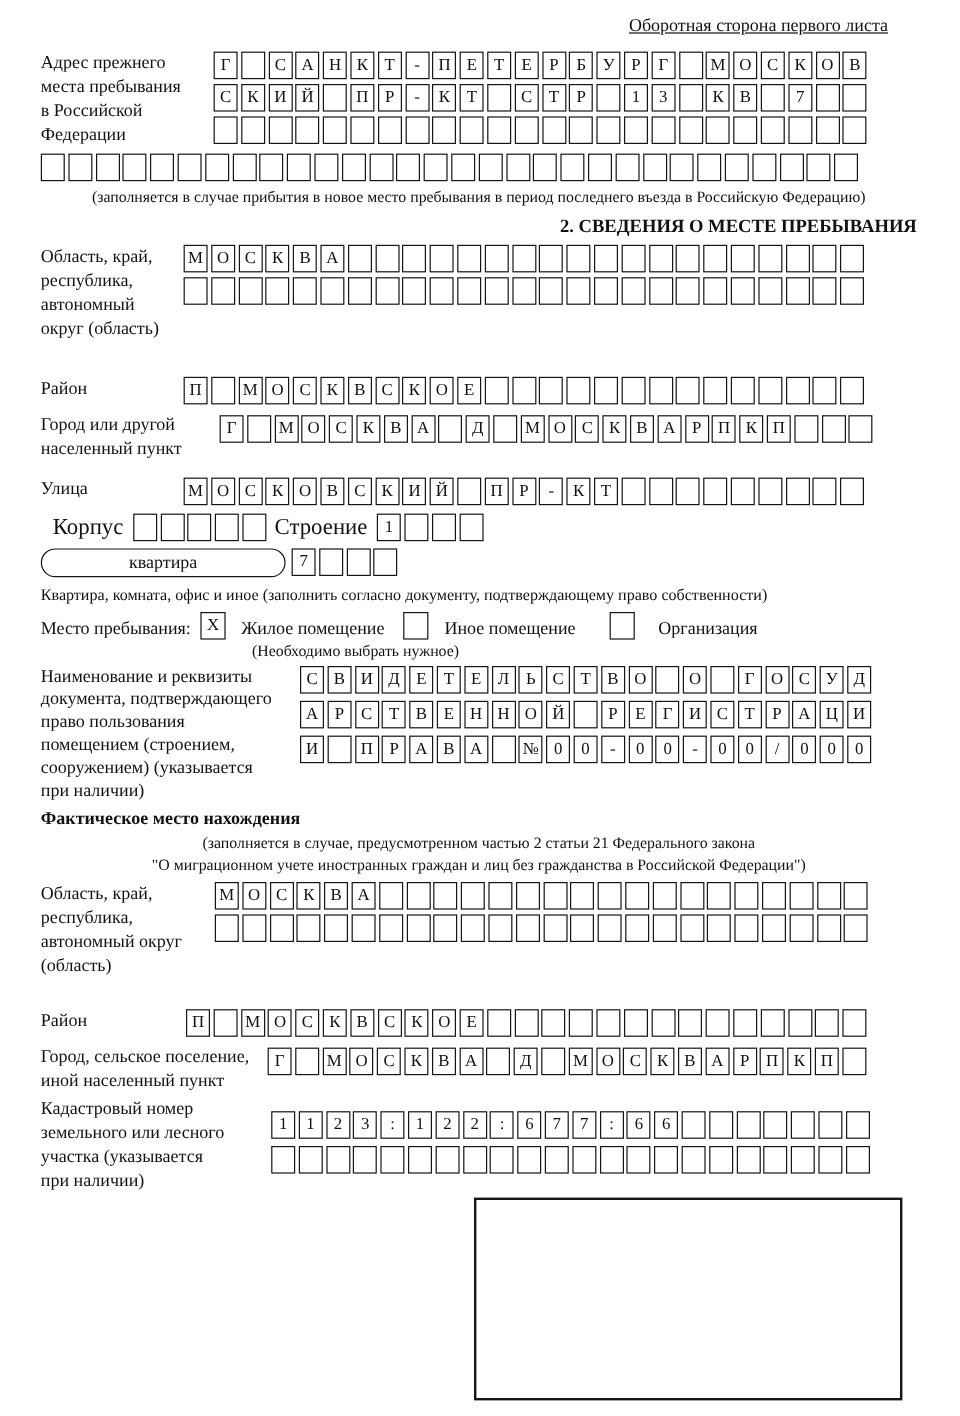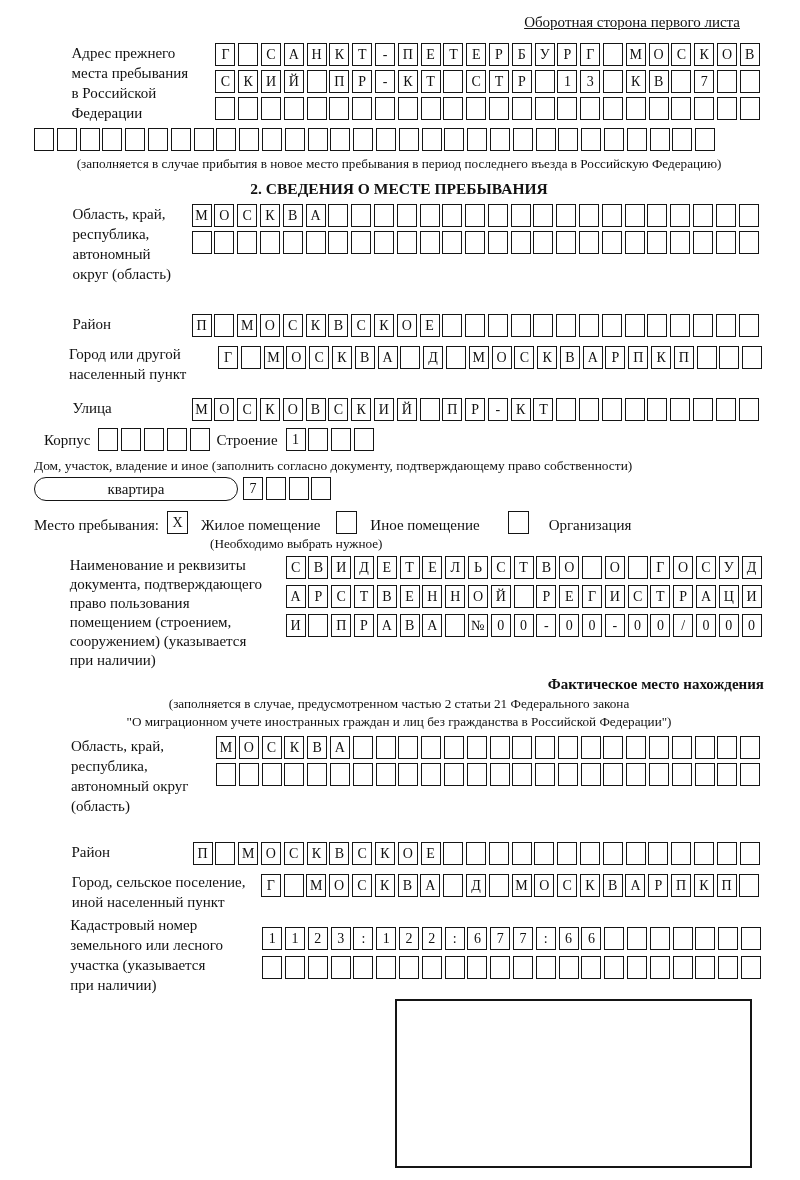--- a/index.html
+++ b/index.html
@@ -11,38 +11,38 @@
   .page{padding:14px 0 0 34px;width:766px;}
   .corner-note{width:706px;text-align:right;font-size:15px;text-decoration:underline;}
   
   .grid-row{white-space:nowrap;height:24.2px;margin-bottom:3px;line-height:0;}
   .cell{
     display:inline-block;width:18px;height:21px;border:1.5px solid #151515;
     margin-right:2.8px;font-size:14px;line-height:21px;text-align:center;
     vertical-align:top;
   }
   
-  .field{display:flex;align-items:flex-start;margin-bottom:3px;justify-content:center;}
+  .field{display:flex;align-items:flex-start;margin-bottom:3px;}
   .flabel{font-size:15px;line-height:20px;white-space:pre-line;flex:none;}
   .w144{width:144px;} .w119{width:119px;} .w149{width:149px;} .w216{width:216px;line-height:19px;}
   .w145{width:145px;} .w121{width:121px;} .w189{width:189px;} .w192{width:192px;}
   .prev-block{margin-top:12px;}
   .full-row{margin-top:1px;}
   .note{width:730px;text-align:center;font-size:13.2px;line-height:17px;margin:1px 0 0 0;}
   .note-left{font-size:13.4px;line-height:17px;margin:1px 0 3px 0;}
-  .sec-title{width:730px;text-align:center;font-weight:bold;font-size:15.5px;margin:8px 0 6px 0;}
-  .sub-title{width:730px;text-align:right;font-weight:bold;font-size:15px;margin:6px 0 2px 0;}
+  .sec-title{width:730px;text-align:right;font-weight:bold;font-size:15.5px;margin:8px 0 6px 0;}
+  .sub-title{width:730px;text-align:left;font-weight:bold;font-size:15px;margin:6px 0 2px 0;}
   
   .inline-row{display:flex;align-items:flex-start;margin-bottom:2px;}
   .named-box{
     height:22px;border:1.5px solid #151515;text-align:center;
     font-size:15px;line-height:22px;flex:none;margin-right:5px;
   }
   .house-box{width:168px;} .apt-box{width:202px;border-radius:12px;}
-  .mid-label{font-size:15px;line-height:24px;flex:none;}
+  .mid-label{font-size:19px;line-height:24px;flex:none;}
   .ml14{margin-left:10px;margin-right:8px;} .ml6{margin-left:4px;margin-right:8px;}
   
   .stay-row{display:flex;align-items:flex-end;margin:6px 0 0 0;font-size:15px;}
   .checkbox{
     display:inline-block;width:19px;height:21px;border:1.6px solid #151515;
     text-align:center;font-size:14px;line-height:21px;flex:none;
     margin:0 13px 0 8px;
   }
   .opt-label{flex:none;}
   .gap-lg{margin-left:16px;}
@@ -103,26 +103,26 @@
     <div class="flabel w119">Улица</div>
     <div class="grid-row"><span class="cell">М</span><span class="cell">О</span><span class="cell">С</span><span class="cell">К</span><span class="cell">О</span><span class="cell">В</span><span class="cell">С</span><span class="cell">К</span><span class="cell">И</span><span class="cell">Й</span><span class="cell"></span><span class="cell">П</span><span class="cell">Р</span><span class="cell">-</span><span class="cell">К</span><span class="cell">Т</span><span class="cell"></span><span class="cell"></span><span class="cell"></span><span class="cell"></span><span class="cell"></span><span class="cell"></span><span class="cell"></span><span class="cell"></span><span class="cell"></span></div>
   </div>
 
   <div class="inline-row">
     <div class="mid-label ml14">Корпус</div>
     <div class="grid-row"><span class="cell"></span><span class="cell"></span><span class="cell"></span><span class="cell"></span><span class="cell"></span></div>
     <div class="mid-label ml6">Строение</div>
     <div class="grid-row"><span class="cell">1</span><span class="cell"></span><span class="cell"></span><span class="cell"></span></div>
   </div>
-  <div class="note-left">Дом, участок, владение и иное (заполнить согласно документу, подтверждающему право собственности)</div>
 
   <div class="inline-row">
     <div class="named-box apt-box">квартира</div>
     <div class="grid-row"><span class="cell">7</span><span class="cell"></span><span class="cell"></span><span class="cell"></span></div>
   </div>
+  <div class="note-left">Квартира, комната, офис и иное (заполнить согласно документу, подтверждающему право собственности)</div>
 
   <div class="stay-row">
     <span>Место пребывания:</span>
     <span class="checkbox">X</span>
     <span class="opt-label">Жилое помещение</span>
     <span class="checkbox gap-lg"></span>
     <span class="opt-label">Иное помещение</span>
     <span class="checkbox gap-lg" style="margin-left:28px;margin-right:20px;"></span>
     <span class="opt-label">Организация</span>
   </div>

